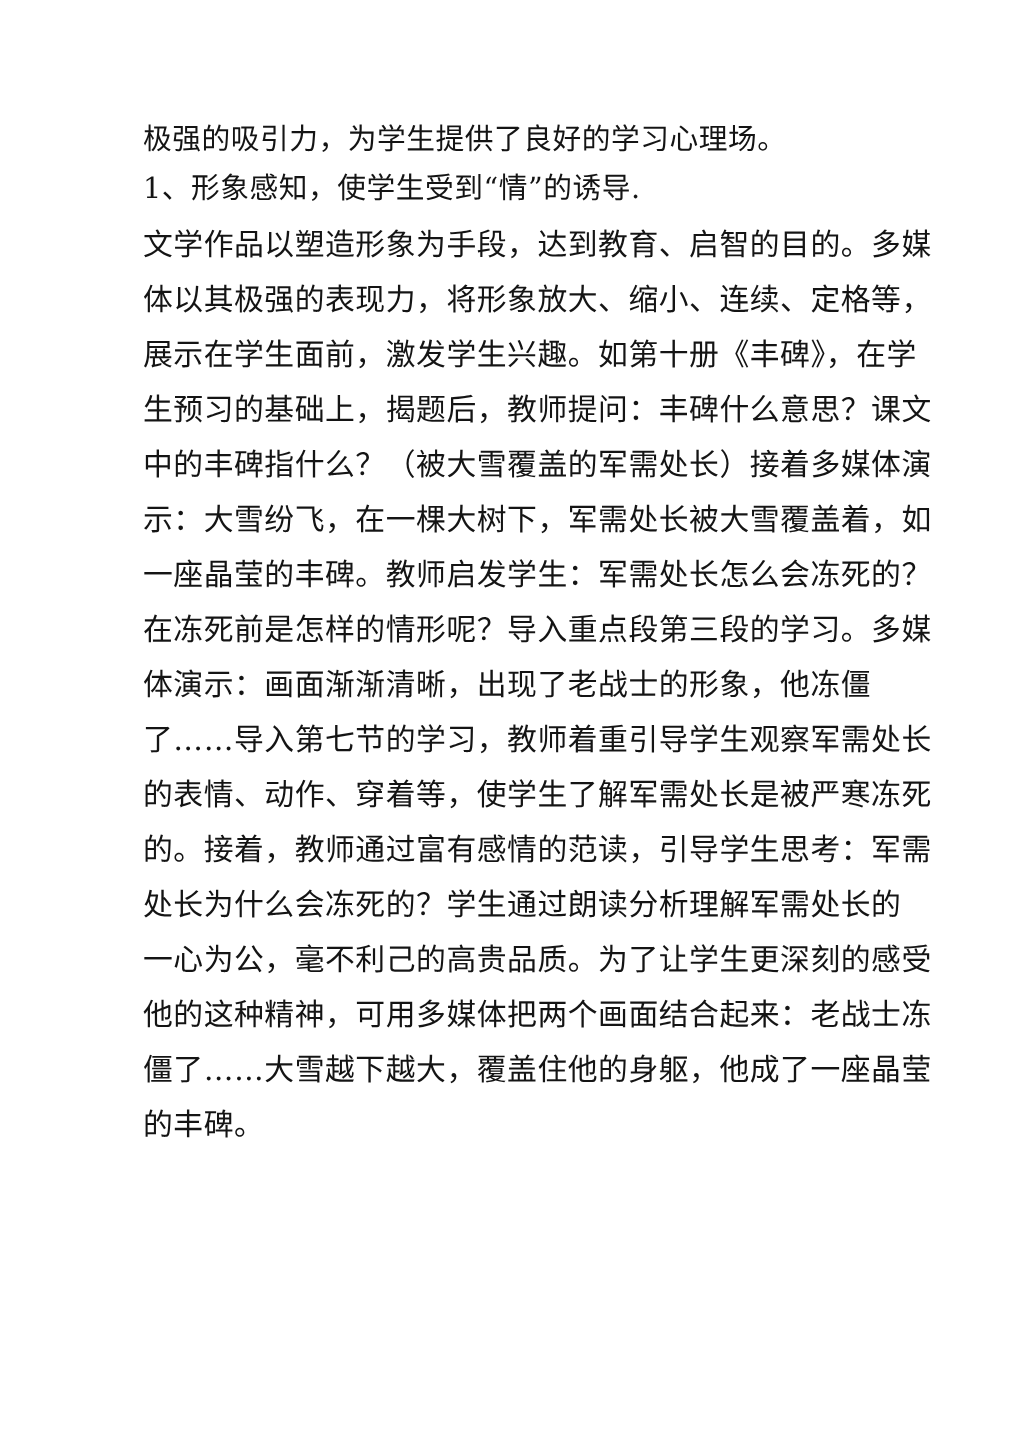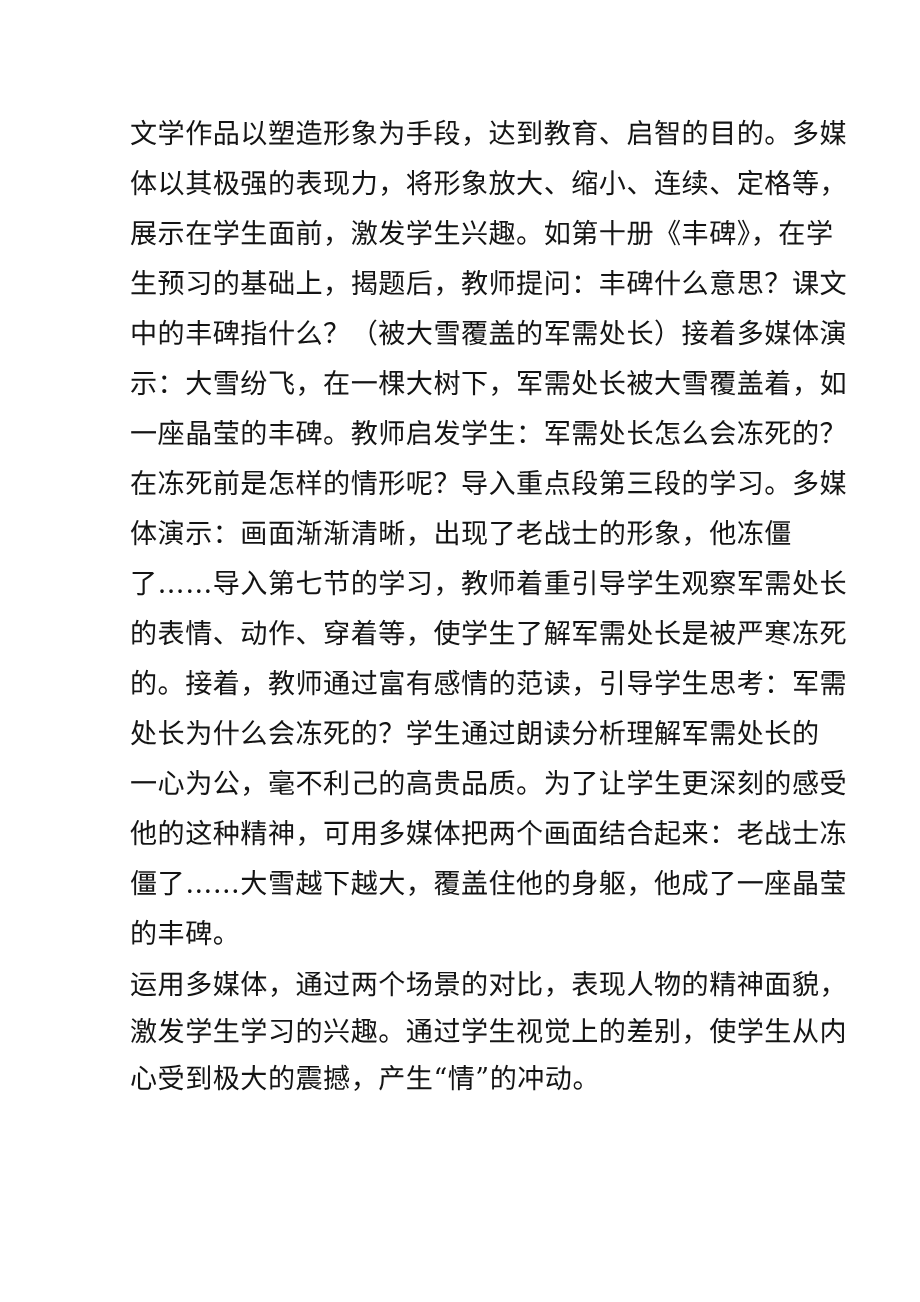--- a/index.html
+++ b/index.html
@@ -74,20 +74,24 @@
   .para-final { margin-top: 3px; }
 
 </style>
 </head>
 <body>
 
 <div id="page">
 
   <div id="text-column">
 
+    <div class="para para-intro">
+      <span class="line">极强的吸引力，为学生提供了良好的学习心理场。</span>
+      <span class="line">1、形象感知，使学生受到“情”的诱导.</span>
+    </div>
 
     <div class="para para-body">
       <span class="line">文学作品以塑造形象为手段，达到教育、启智的目的。多媒</span>
       <span class="line">体以其极强的表现力，将形象放大、缩小、连续、定格等，</span>
       <span class="line">展示在学生面前，激发学生兴趣。如第十册《丰碑》，在学</span>
       <span class="line">生预习的基础上，揭题后，教师提问：丰碑什么意思？课文</span>
       <span class="line">中的丰碑指什么？（被大雪覆盖的军需处长）接着多媒体演</span>
       <span class="line">示：大雪纷飞，在一棵大树下，军需处长被大雪覆盖着，如</span>
       <span class="line">一座晶莹的丰碑。教师启发学生：军需处长怎么会冻死的？</span>
       <span class="line">在冻死前是怎样的情形呢？导入重点段第三段的学习。多媒</span>
@@ -95,21 +99,16 @@
       <span class="line">了……导入第七节的学习，教师着重引导学生观察军需处长</span>
       <span class="line">的表情、动作、穿着等，使学生了解军需处长是被严寒冻死</span>
       <span class="line">的。接着，教师通过富有感情的范读，引导学生思考：军需</span>
       <span class="line">处长为什么会冻死的？学生通过朗读分析理解军需处长的</span>
       <span class="line">一心为公，毫不利己的高贵品质。为了让学生更深刻的感受</span>
       <span class="line">他的这种精神，可用多媒体把两个画面结合起来：老战士冻</span>
       <span class="line">僵了……大雪越下越大，覆盖住他的身躯，他成了一座晶莹</span>
       <span class="line">的丰碑。</span>
     </div>
 
-    <div class="para para-final">
-      <span class="line">运用多媒体，通过两个场景的对比，表现人物的精神面貌，</span>
-      <span class="line">激发学生学习的兴趣。通过学生视觉上的差别，使学生从内</span>
-      <span class="line">心受到极大的震撼，产生“情”的冲动。</span>
-    </div>
 
   </div>
 
 </div>
 
 </body></html>

